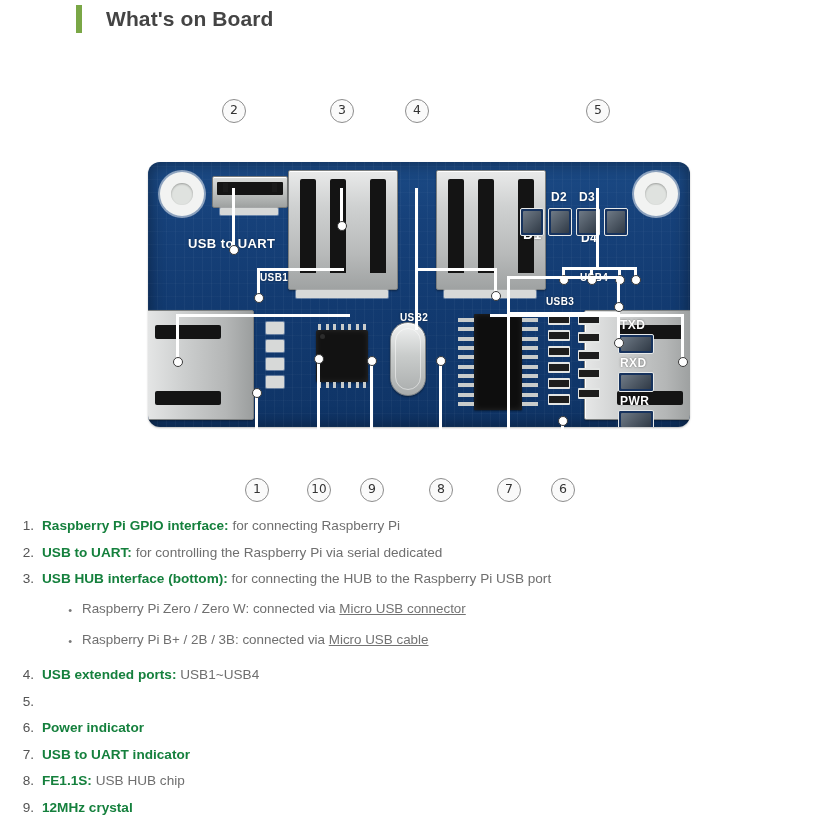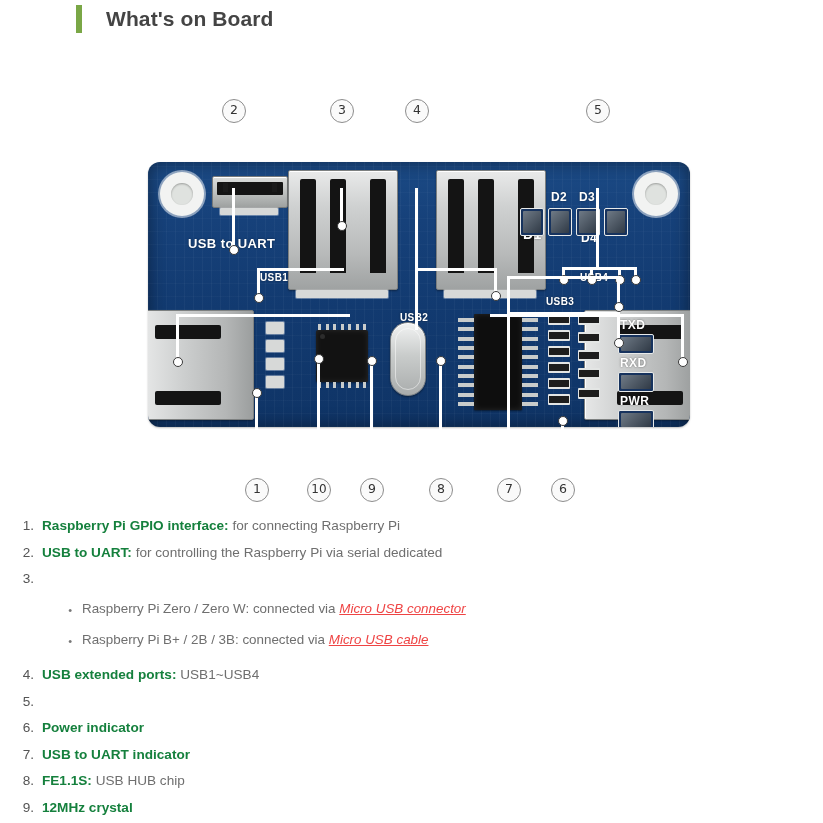--- a/index.html
+++ b/index.html
@@ -108,21 +108,21 @@
   
   .list{position:absolute;left:0;top:518px;width:823px;}
   .oli{position:relative;display:flex;font-size:13.6px;line-height:16px;margin-bottom:10.5px;}
   .oli .num{width:34px;text-align:right;padding-right:8px;color:#555;flex:none;}
   .oli .txt{color:#6f6f6f;}
   .oli .txt b{color:#15803d;font-weight:bold;}
   .sub{margin:14px 0 17px 0;}
   .sli{position:relative;display:flex;font-size:13.4px;line-height:16px;margin-bottom:13px;}
   .sli .bul{width:72px;text-align:right;padding-right:10px;flex:none;color:#777;font-size:11px;line-height:18px;}
   .sli .txt{color:#6f6f6f;}
-  a.lnk{color:#ef4444;text-decoration:underline;font-style:italic;}
+  a.lnk{color:#737373;text-decoration:underline;}
 </style>
 </head>
 <body>
 
 <div class="header">
   <div class="accent-bar"></div>
   <div class="page-title">What's on Board</div>
 </div>
 
 <div class="figure">
@@ -336,20 +336,21 @@
     <span class="txt"><b>Raspberry Pi GPIO interface:</b><span> for connecting Raspberry Pi</span></span>
   </div>
 
   <div class="oli">
     <span class="num">2.</span>
     <span class="txt"><b>USB to UART:</b><span> for controlling the Raspberry Pi via serial dedicated</span></span>
   </div>
 
   <div class="oli">
     <span class="num">3.</span>
+    <span class="txt"><b>USB HUB interface (bottom):</b><span> for connecting the HUB to the Raspberry Pi USB port</span></span>
   </div>
 
   <div class="sub">
     <div class="sli">
       <span class="bul">•</span>
       <span class="txt"><span>Raspberry Pi Zero / Zero W: connected via </span><a class="lnk" href="#">Micro USB connector</a></span>
     </div>
     <div class="sli">
       <span class="bul">•</span>
       <span class="txt"><span>Raspberry Pi B+ / 2B / 3B: connected via </span><a class="lnk" href="#">Micro USB cable</a></span>

